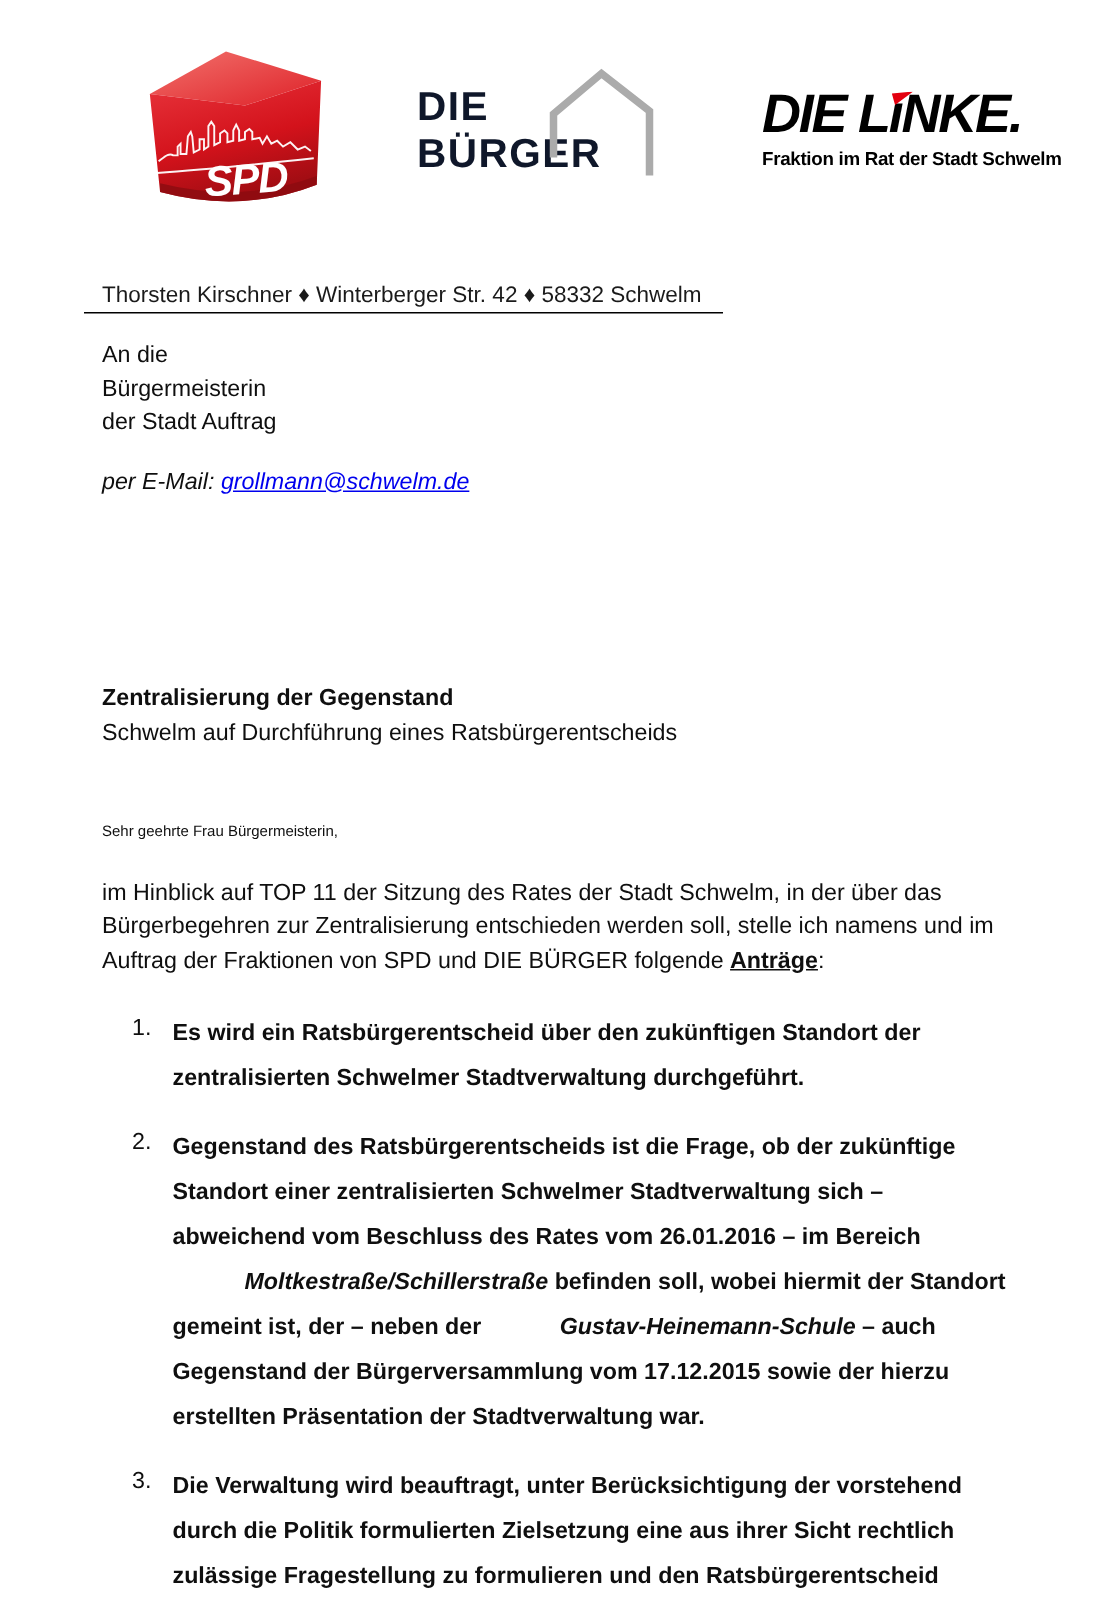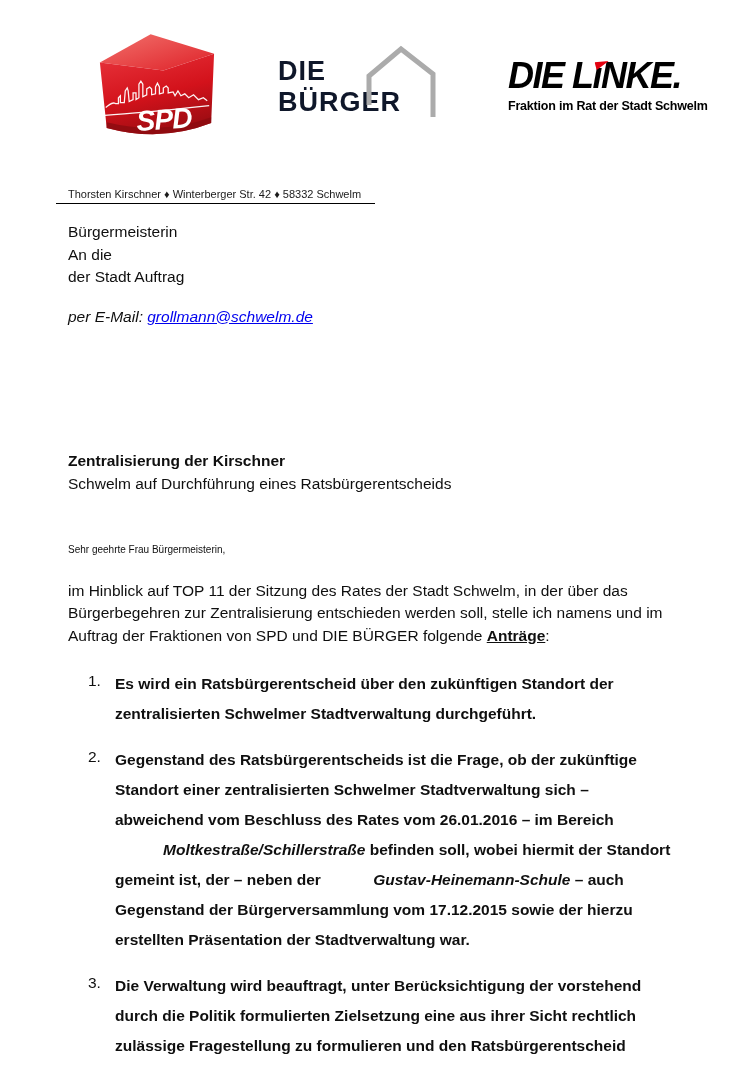--- a/index.html
+++ b/index.html
@@ -58,21 +58,21 @@
 
   
   .content { padding: 0 58px 0 68px; }
 
   .sender {
     display: inline-block;
     margin-top: 38px;
     margin-left: -12px;
     padding: 0 14px 3px 12px;
     border-bottom: 1.5px solid #000;
-    font-size: 11px;
+    font-size: 15px;
     color: #1a1a1a;
     white-space: nowrap;
   }
 
   .recipient { margin-top: 17px; font-size: 15.5px; line-height: 22.5px; }
 
   .email-line {
     margin-top: 17px;
     font-size: 15.5px;
     font-style: italic;
@@ -152,31 +152,31 @@
       </div>
       <div class="linke-subtitle">Fraktion im Rat der Stadt Schwelm</div>
     </div>
   </div>
 
   <div class="content">
 
     <div class="sender">Thorsten Kirschner ♦ Winterberger Str. 42 ♦ 58332 Schwelm</div>
 
     <div class="recipient">
+      <div>An die</div>
       <div>Bürgermeisterin</div>
-      <div>An die</div>
       <div>der Stadt Auftrag</div>
     </div>
 
     <div class="email-line">
       <span>per E-Mail: </span><a href="#" class="email-link">grollmann@schwelm.de</a>
     </div>
 
     <div class="subject">
-      <div class="subject-title">Zentralisierung der Kirschner</div>
+      <div class="subject-title">Zentralisierung der Gegenstand</div>
       <div>Schwelm auf Durchführung eines Ratsbürgerentscheids</div>
     </div>
 
     <div class="salutation">Sehr geehrte Frau Bürgermeisterin,</div>
 
     <div class="intro">
       <span>im Hinblick auf TOP 11 der Sitzung des Rates der Stadt Schwelm, in der über das Bürgerbegehren zur Zentralisierung entschieden werden soll, stelle ich namens und im Auftrag der Fraktionen von SPD und DIE BÜRGER folgende </span><span class="emph">Anträge</span><span>:</span>
     </div>
 
     <div class="antrag-list">

